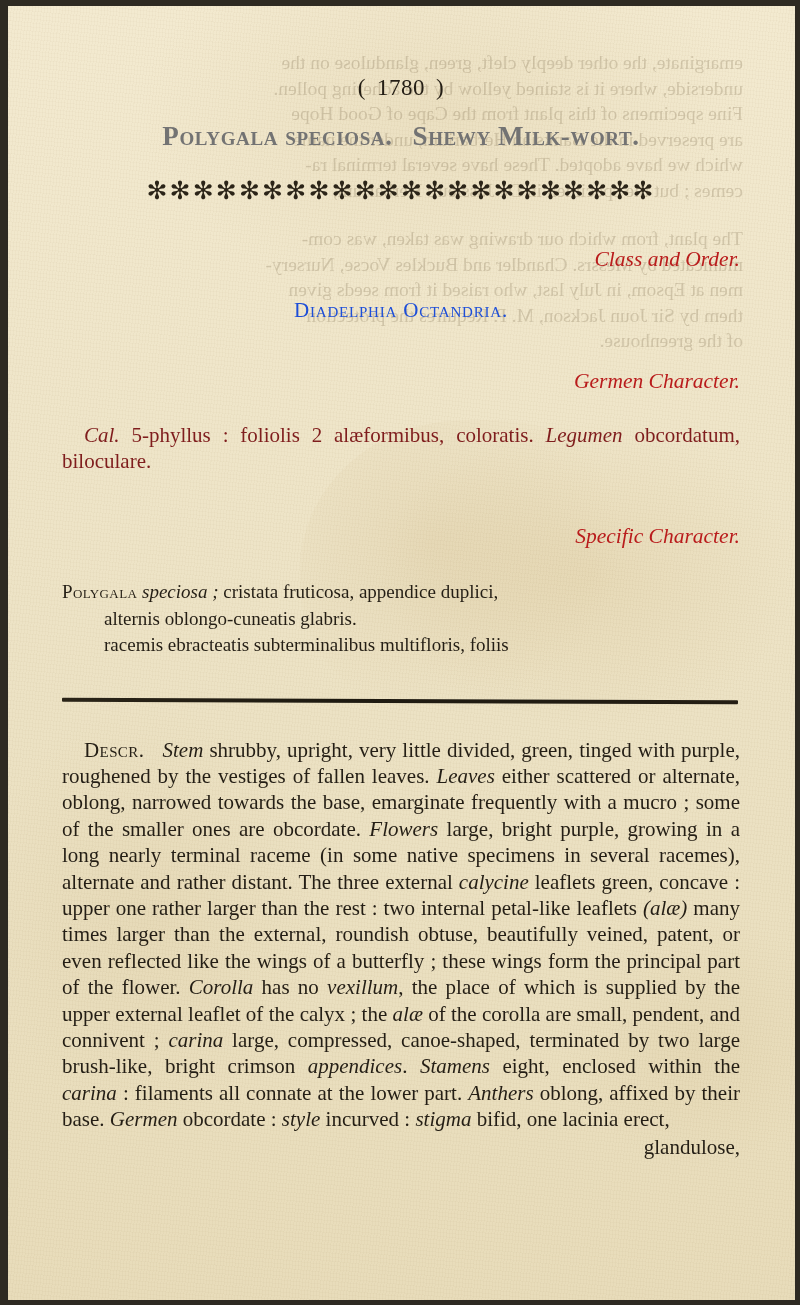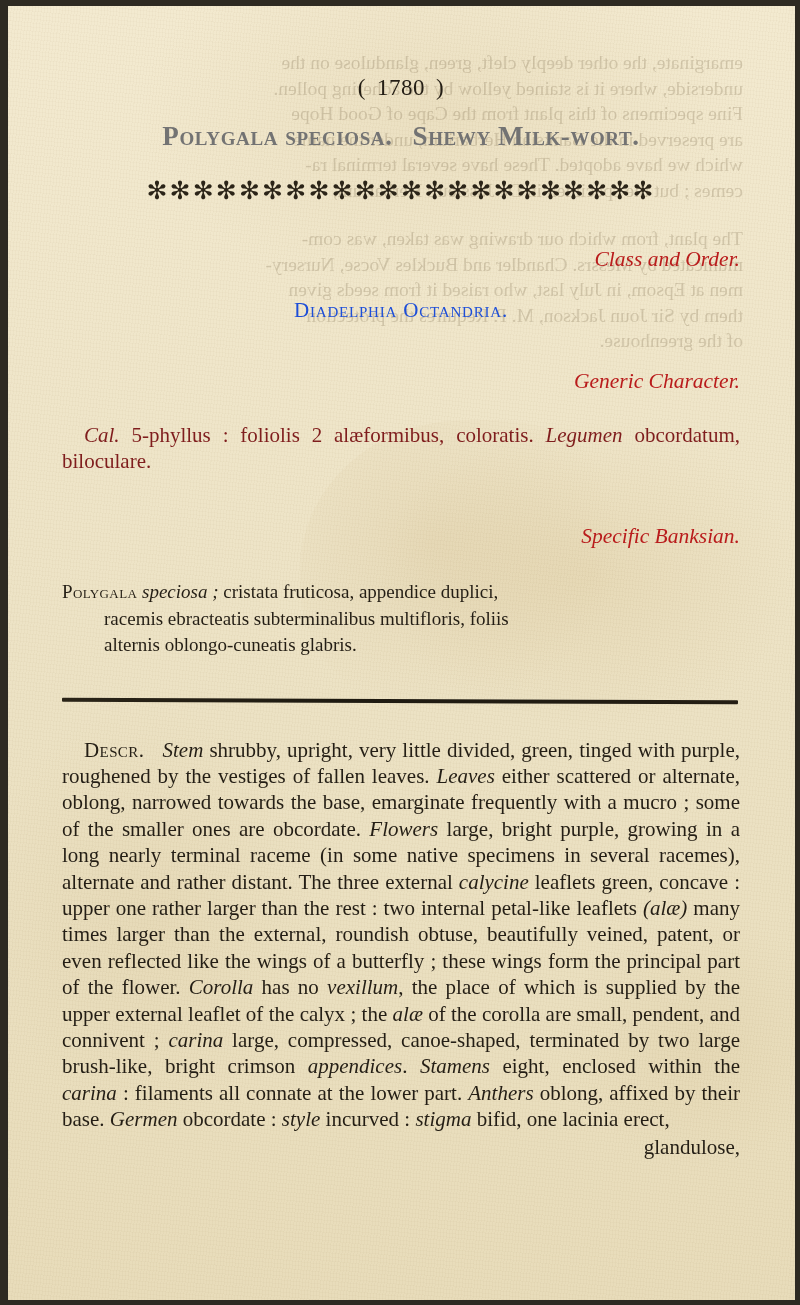--- a/index.html
+++ b/index.html
@@ -225,35 +225,35 @@
 
     <div class="title">
       <span>Polygala speciosa.</span><span class="gap"></span><span>Shewy Milk-wort.</span>
     </div>
 
     <div class="ornament">✻✻✻✻✻✻✻✻✻✻✻✻✻✻✻✻✻✻✻✻✻✻</div>
 
     <div class="heading-italic">Class and Order.</div>
     <div class="order-line">Diadelphia Octandria.</div>
 
-    <div class="heading-italic generic">Generic Character.</div>
+    <div class="heading-italic generic">Germen Character.</div>
 
     <div class="latin-block">
       <span class="indent"></span><i>Cal.</i><span> 5-phyllus : foliolis 2 alæformibus, coloratis. </span><i>Legumen</i><span> obcordatum, biloculare.</span>
     </div>
 
-    <div class="heading-italic specific">Specific Banksian.</div>
+    <div class="heading-italic specific">Specific Character.</div>
 
     <div class="spec-block">
       <span class="first">
         <span class="sc">Polygala</span>
         <i>speciosa ;</i><span> cristata fruticosa, appendice duplici,</span>
       </span>
+      <span class="hang">alternis oblongo-cuneatis glabris.</span>
       <span class="hang">racemis ebracteatis subterminalibus multifloris, foliis</span>
-      <span class="hang">alternis oblongo-cuneatis glabris.</span>
     </div>
 
     <div class="rule"></div>
 
     <div class="descr">
       <p><span class="lead"></span><span class="sc">Descr.</span>&nbsp;&nbsp; <span id="descr-body"><i>Stem</i> shrubby, upright, very little divided, green, tinged with purple, roughened by the vestiges of fallen leaves. <i>Leaves</i> either scattered or alternate, oblong, narrowed towards the base, emarginate frequently with a mucro ; some of the smaller ones are obcordate. <i>Flowers</i> large, bright purple, growing in a long nearly terminal raceme (in some native specimens in several racemes), alternate and rather distant. The three external <i>calycine</i> leaflets green, concave : upper one rather larger than the rest : two internal petal-like leaflets <i>(alæ)</i> many times larger than the external, roundish obtuse, beautifully veined, patent, or even reflected like the wings of a butterfly ; these wings form the principal part of the flower. <i>Corolla</i> has no <i>vexillum</i>, the place of which is supplied by the upper external leaflet of the calyx ; the <i>alæ</i> of the corolla are small, pendent, and connivent ; <i>carina</i> large, compressed, canoe-shaped, terminated by two large brush-like, bright crimson <i>appendices</i>. <i>Stamens</i> eight, enclosed within the <i>carina</i> : filaments all connate at the lower part. <i>Anthers</i> oblong, affixed by their base. <i>Germen</i> obcordate : <i>style</i> incurved : <i>stigma</i> bifid, one lacinia erect,</span></p>
       <span class="catch">glandulose,</span>
     </div>
 
   </div>

